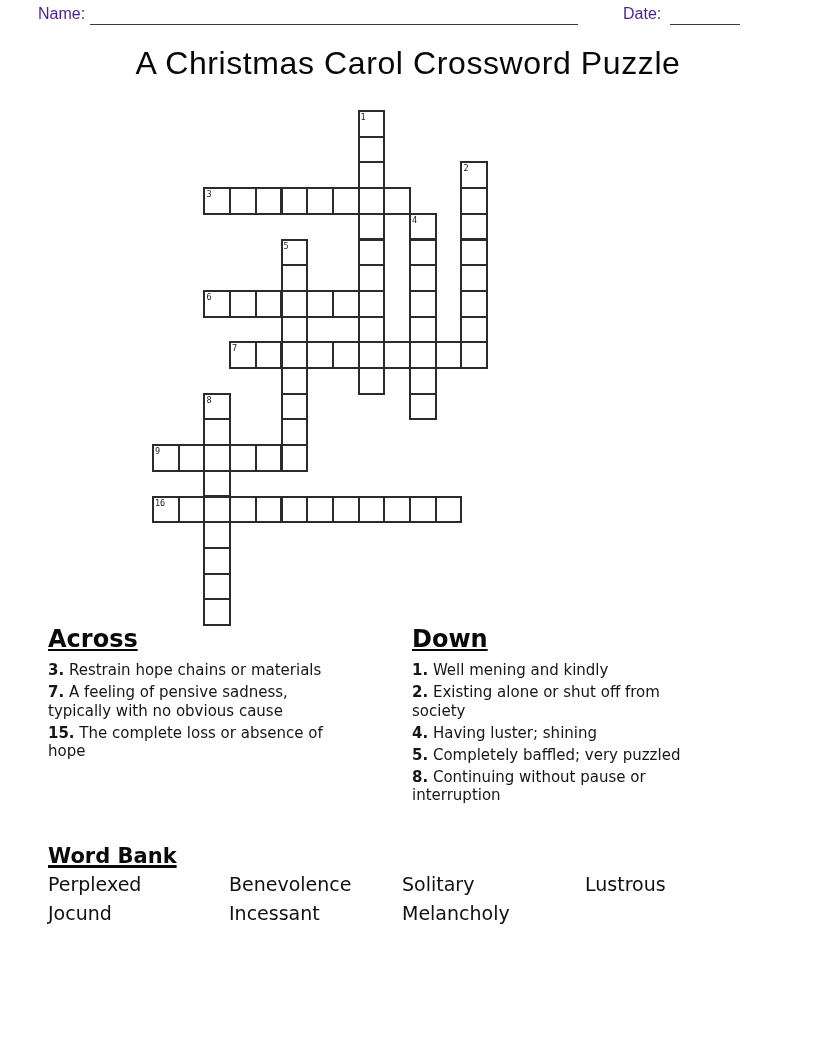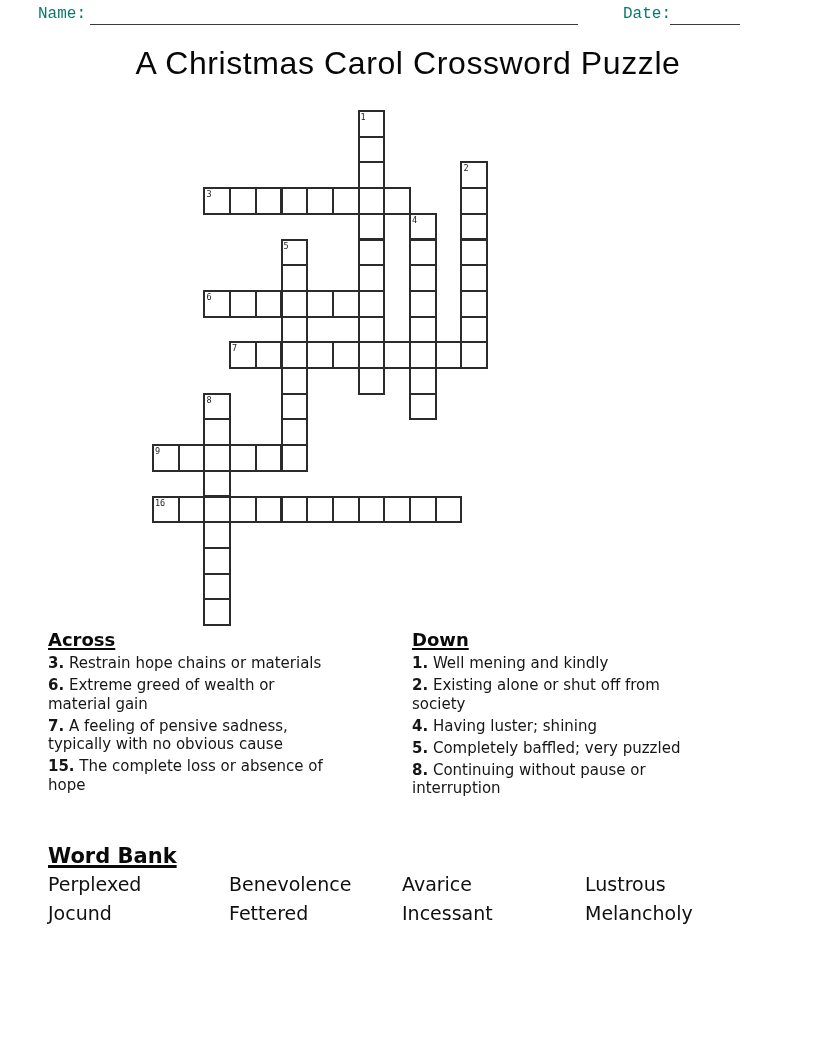--- a/index.html
+++ b/index.html
@@ -6,21 +6,21 @@
   body {
     width:816px; height:1056px; background:#ffffff; position:relative;
     font-family:"DejaVu Sans", sans-serif; color:#111;
     overflow:hidden;
   }
   .page { position:absolute; inset:0; }
 
   
   .hdr-label {
     position:absolute; top:5px;
-    font-family:Liberation Mono, monospace; font-size:16px; color:#0f766e;
+    font-family:Liberation Sans, sans-serif; font-size:16px; color:#4c1d95;
   }
   #nameLabel { left:38px; }
   #dateLabel { left:623px; }
   .hline { position:absolute; top:24px; border-bottom:1.5px solid #3a3a3a; height:0; }
   .name-line { left:90px;  width:488px; }
   .date-line { left:670px; width:70px; }
 
   
   .title {
     position:absolute; top:45px; left:0; width:816px; text-align:center;
@@ -38,21 +38,21 @@
     position:absolute; left:1px; top:0px;
     font-family:"DejaVu Sans Mono", monospace; font-size:8.5px; line-height:10px;
     color:#1c1c1c;
   }
 
   
   .clues { position:absolute; top:629px; }
   #across { left:48px;  width:354px; }
   #down   { left:412px; width:346px; }
   .clue-head {
-    font-size:18px; font-weight:bold; line-height:21px; margin-bottom:4px;
+    font-size:24px; font-weight:bold; line-height:21px; margin-bottom:11px;
     text-decoration:underline; text-decoration-thickness:2px; text-underline-offset:2px;
     color:#0a0a0a;
   }
   .clue { font-size:15px; line-height:18.5px; margin-bottom:3.5px; color:#161616; }
   .clue .num { font-weight:bold; }
   .clue .txt { white-space:pre-line; }
 
   
   .wordbank { position:absolute; left:48px; top:843px; }
   .wb-head {
@@ -176,22 +176,20 @@
       <div class="cell" style="left: 203.4px; top: 521.2px; width: 27.7px; height: 27.7px;"></div>
       <div class="cell" style="left: 203.4px; top: 546.9px; width: 27.7px; height: 27.7px;"></div>
       <div class="cell" style="left: 203.4px; top: 572.6px; width: 27.7px; height: 27.7px;"></div>
       <div class="cell" style="left: 203.4px; top: 598.3px; width: 27.7px; height: 27.7px;"></div>
     </div>
 
   <div class="clues" id="across">
     <div class="clue-head">Across</div>
     <div class="clue-list">
         <div class="clue"><span class="num">3.</span><span class="txt"> Restrain hope chains or materials</span></div>
-        <div class="clue"><span class="num">6.</span><span class="txt"> Extreme greed of wealth or
-material gain</span></div>
         <div class="clue"><span class="num">7.</span><span class="txt"> A feeling of pensive sadness,
 typically with no obvious cause</span></div>
         <div class="clue"><span class="num">15.</span><span class="txt"> The complete loss or absence of
 hope</span></div>
       </div>
   </div>
 
   <div class="clues" id="down">
     <div class="clue-head">Down</div>
     <div class="clue-list">
@@ -203,22 +201,21 @@
         <div class="clue"><span class="num">8.</span><span class="txt"> Continuing without pause or
 interruption</span></div>
       </div>
   </div>
 
   <div class="wordbank">
     <div class="wb-head">Word Bank</div>
     <div class="wb-grid">
         <span>Perplexed</span>
         <span>Benevolence</span>
-        <span>Avarice</span>
+        <span>Solitary</span>
         <span>Lustrous</span>
         <span>Jocund</span>
-        <span>Fettered</span>
         <span>Incessant</span>
         <span>Melancholy</span>
       </div>
   </div>
 
 </div>
 
 </body></html>

